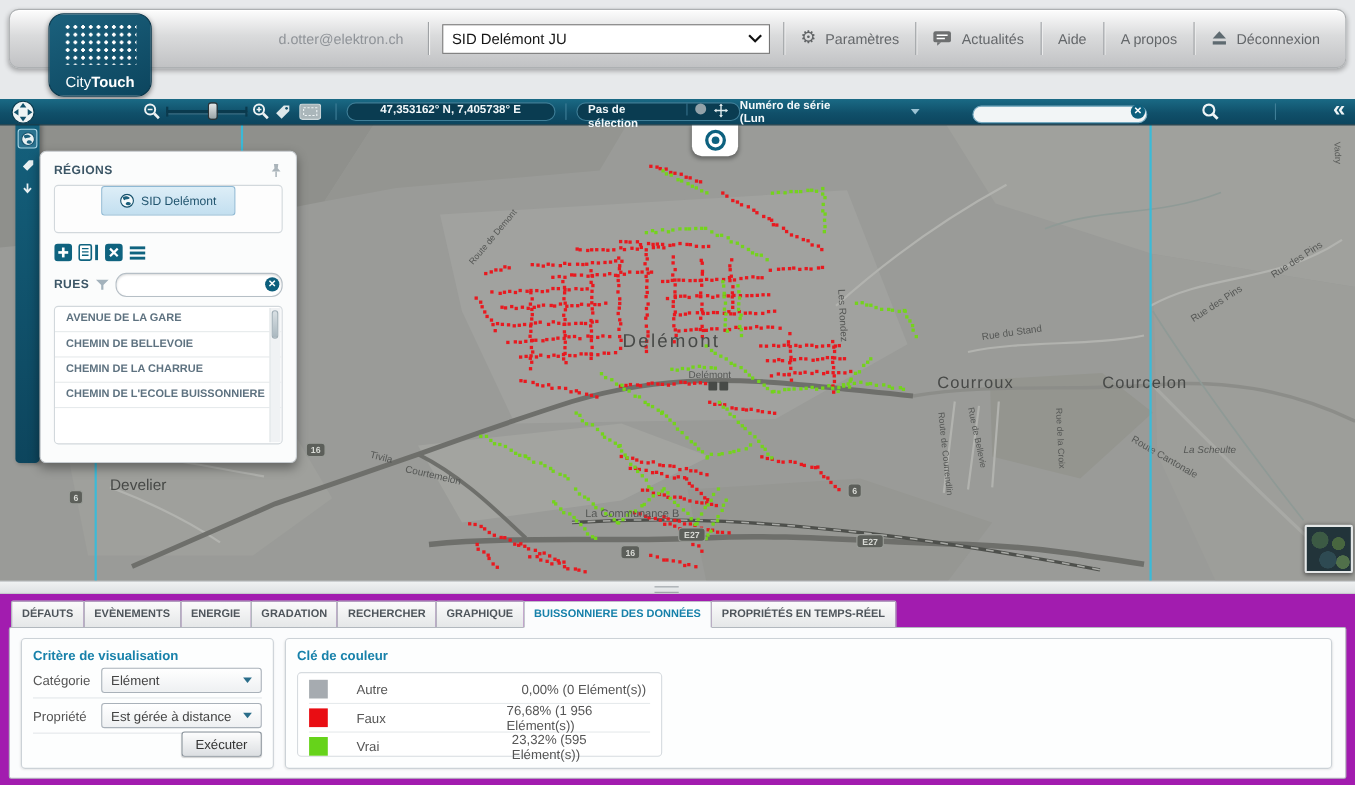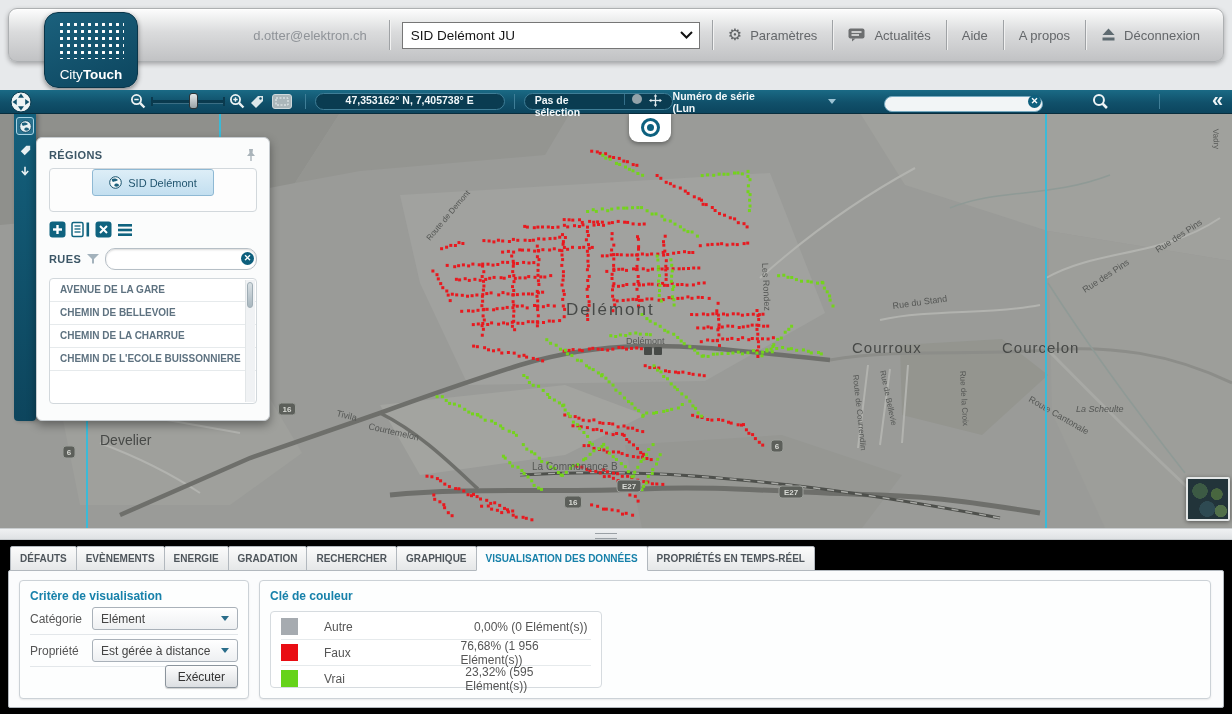--- a/index.html
+++ b/index.html
@@ -112,21 +112,21 @@
   .scroll-thumb{position:absolute;top:2px;left:1px;width:6px;height:26px;border-radius:3px;
     background:linear-gradient(#d9e0e4,#a9b7bf);border:1px solid #9fadb5;box-sizing:border-box;}
 
   
   .splitter{position:absolute;top:528px;left:0;right:0;height:12px;
     background:linear-gradient(#eff1f2,#dfe2e4);border-top:1px solid #c9cdcf;border-bottom:1px solid #c6cacd;box-sizing:border-box;}
   .grip{position:absolute;left:595px;top:4px;width:22px;height:4px;
     border-top:1px solid #9aa0a5;border-bottom:1px solid #9aa0a5;}
 
   
-  .bottom{position:absolute;top:540px;left:0;right:0;bottom:0;background:#000000;}
+  .bottom{position:absolute;top:540px;left:0;right:0;bottom:0;background:#a21caf;}
   .tabs{display:flex;margin:6px 0 0 10px;position:relative;z-index:2;}
   .tab{height:23px;line-height:23px;padding:0 9px;font-size:10px;font-weight:bold;color:#4e555b;
     background:linear-gradient(#fbfbfb,#e5e7e8);border:1px solid #b2b8be;margin-right:-1px;
     border-radius:2px 2px 0 0;white-space:nowrap;cursor:default;}
   .tab.active{background:#fbfcfd;color:#1781aa;border-bottom:1px solid #fbfcfd;position:relative;z-index:3;}
   .bpanel{position:relative;margin:0 8px;height:138px;background:#fbfcfd;border:1px solid #b2b8be;
     border-radius:2px;margin-top:-1px;box-sizing:border-box;}
   .card{position:absolute;border:1px solid #ccd2d7;border-radius:4px;background:#fdfefe;
     box-shadow:0 1px 2px rgba(0,0,0,.08);box-sizing:border-box;}
   .card1{left:10px;top:9px;width:230px;height:119px;padding:8px 10px;}
@@ -1434,21 +1434,21 @@
   </div>
 
   <div class="bottom">
     <div class="tabs" id="tabs">
         <div class="tab">DÉFAUTS</div>
         <div class="tab">EVÈNEMENTS</div>
         <div class="tab">ENERGIE</div>
         <div class="tab">GRADATION</div>
         <div class="tab">RECHERCHER</div>
         <div class="tab">GRAPHIQUE</div>
-        <div class="tab active">VISUALISATION DES DONNÉES</div>
+        <div class="tab active">BUISSONNIERE DES DONNÉES</div>
         <div class="tab">PROPRIÉTÉS EN TEMPS-RÉEL</div>
       </div>
     <div class="bpanel">
       <div class="card card1">
         <div class="card-title">Critère de visualisation</div>
         <div class="crit-row">
           <span class="crit-label">Catégorie</span>
           <div class="crit-select">
             <span>Elément</span>
             <div class="caret-teal"></div>

